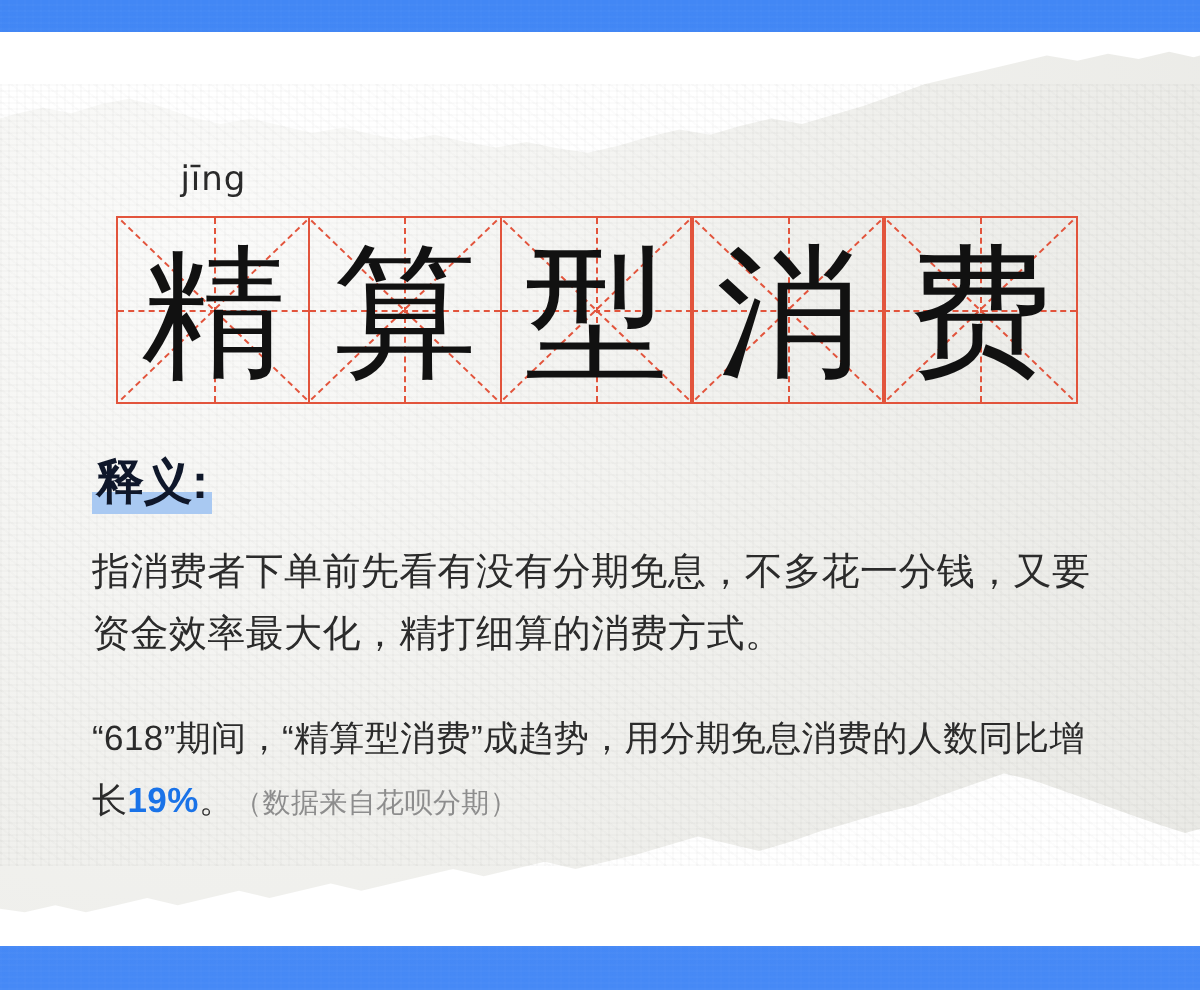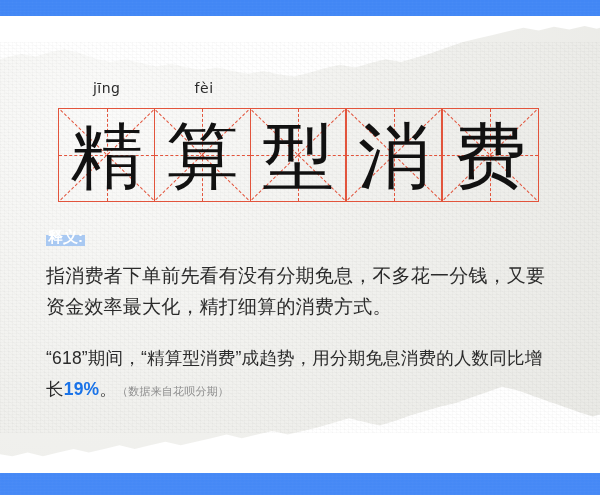--- a/index.html
+++ b/index.html
@@ -168,21 +168,21 @@
   .pinyin-row {
     position: absolute;
     left: 58px;
     top: 80px;
     width: 487px;
     display: flex;
   }
   .pinyin-cell {
     width: 97.4px;
     text-align: center;
-    font-size: 14px;
+    font-size: 17px;
     color: #2a2a2a;
     letter-spacing: .5px;
     font-family: "DejaVu Sans", "Liberation Sans", sans-serif;
   }
 
   
   .char-row {
     position: absolute;
     left: 58px;
     top: 108px;
@@ -234,23 +234,23 @@
   
   .def-block {
     position: absolute;
     left: 46px;
     top: 228px;
     width: 500px;
   }
   .def-heading {
     position: relative;
     display: inline-block;
-    font-size: 15px;
+    font-size: 24px;
     font-weight: bold;
-    color: #ffffff;
+    color: #0f172a;
     line-height: 1.2;
     padding: 0 2px;
   }
   .def-heading .hl {
     position: absolute;
     left: 0; right: 0;
     bottom: 0px;
     height: 11px;
     background: #a9c9f2;
     z-index: 0;
@@ -269,40 +269,39 @@
     font-size: 17.5px;
     line-height: 31px;
     color: #2b2b2b;
     letter-spacing: .2px;
   }
   .stat-para .pct {
     color: #1a73e8;
     font-weight: bold;
   }
   .stat-para .source {
-    font-size: 11px;
+    font-size: 14px;
     color: #8d8d8d;
   }
 </style>
 </head>
 <body>
 
 <div id="poster">
 
   <div class="blue-bg"></div>
   <div class="paper-fringe"></div>
   <div class="paper-fringe-bottom"></div>
   <div class="paper"></div>
   <div class="paper-grain"></div>
 
   <div class="content">
 
     <div class="pinyin-row">
       <div class="pinyin-cell">jīng</div>
-      <div class="pinyin-cell">fèi</div>
     </div>
 
     <div class="char-row">
 
       <div class="char-box">
         <div class="gl gl-d1"></div>
         <div class="gl gl-d2"></div>
         <div class="gl gl-h"></div>
         <div class="gl gl-v"></div>
         <div class="char-glyph">精</div>

